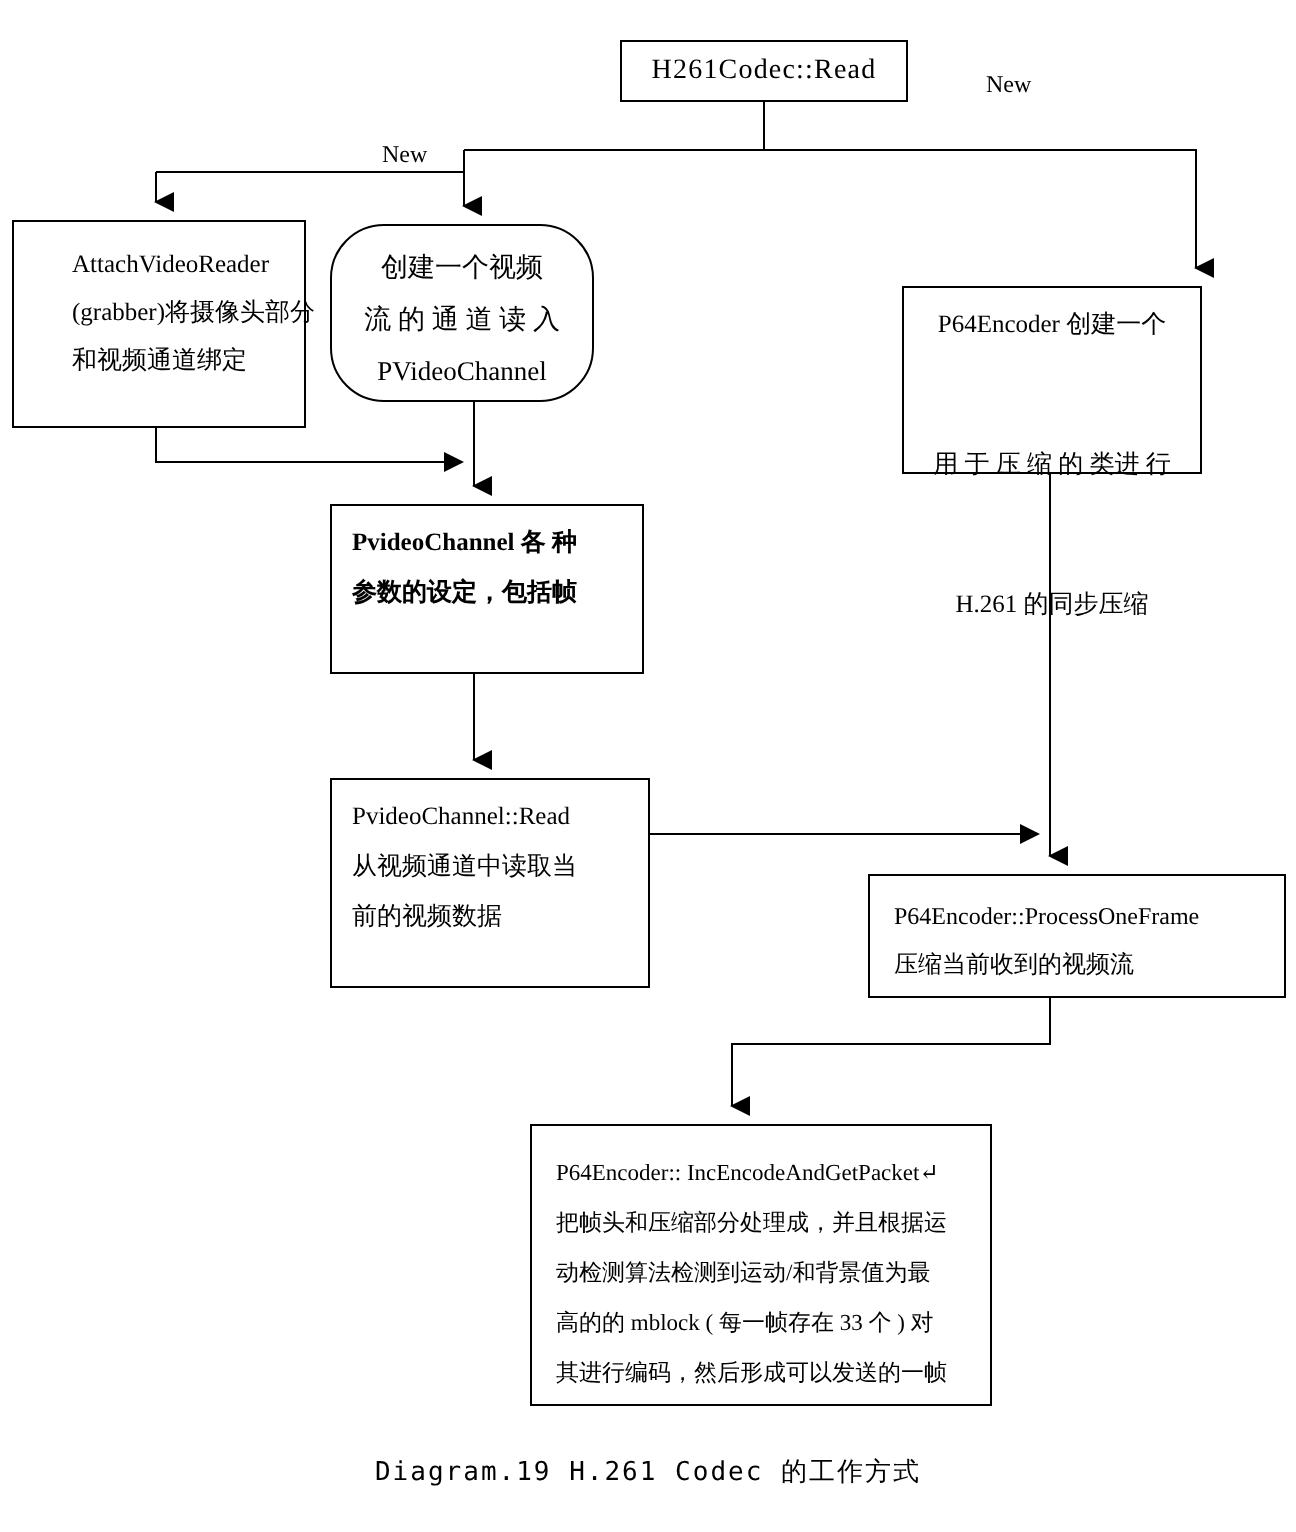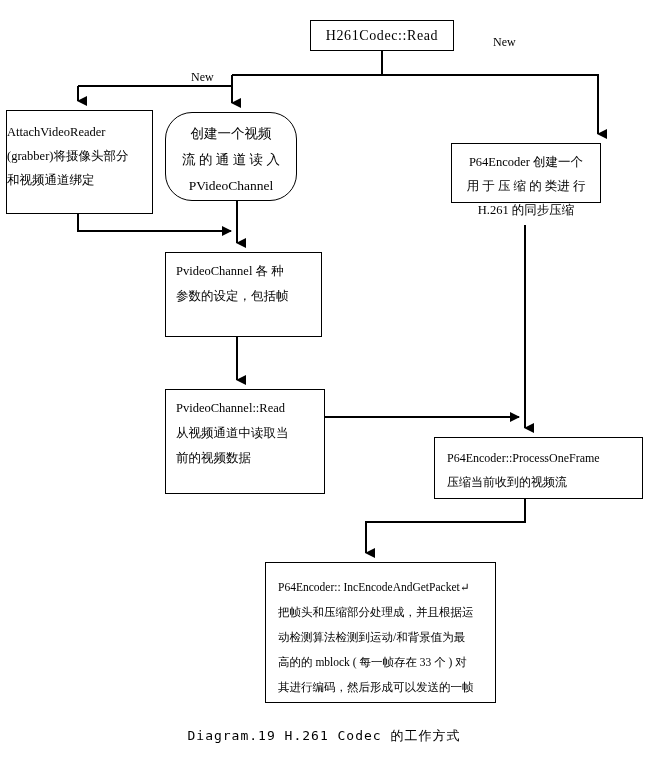--- a/index.html
+++ b/index.html
@@ -49,21 +49,21 @@
   #node-read .line {
     font-size: 14px;
     letter-spacing: 0.6px;
   }
   
   #node-attach {
     left: 6px;
     top: 110px;
     width: 147px;
     height: 104px;
-    padding: 9px 0 0 0;
+    padding: 9px 0 0 29px;
     justify-content: flex-start;
   }
   #node-attach .line {
     font-size: 12.5px;
     line-height: 24px;
   }
   
   #node-create {
     left: 165px;
     top: 112px;
@@ -76,37 +76,39 @@
   }
   #node-create .line {
     font-size: 13.5px;
     line-height: 26px;
   }
   
   #node-p64 {
     left: 451px;
     top: 143px;
     width: 150px;
-    height: 60px;
+    height: 94px;
     padding: 6px 0 0 0;
     justify-content: flex-start;
     align-items: center;
+    gap: 46px;
   }
   #node-p64 .line {
     font-size: 12.5px;
     line-height: 24px;
   }
   
   #node-params {
     left: 165px;
     top: 252px;
     width: 157px;
     height: 85px;
     padding: 6px 0 0 10px;
     justify-content: flex-start;
+    font-weight: bold;
   }
   #node-params .line {
     font-size: 12.5px;
     line-height: 25px;
   }
   
   #node-pvread {
     left: 165px;
     top: 389px;
     width: 160px;

